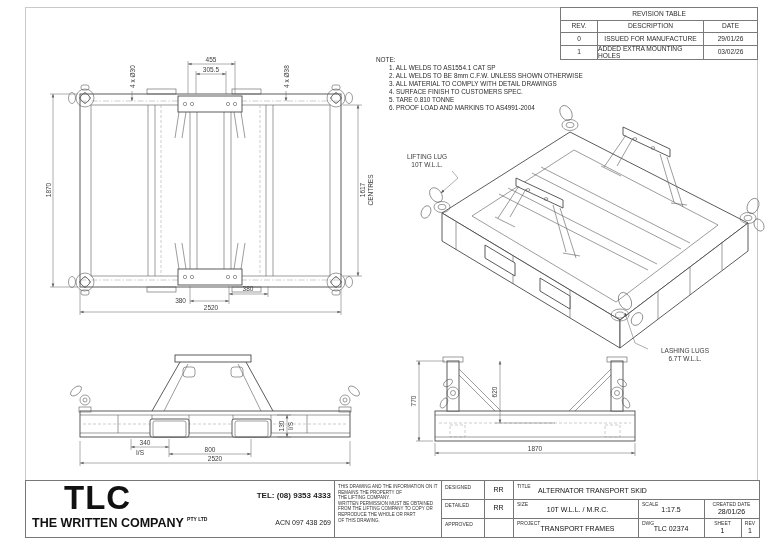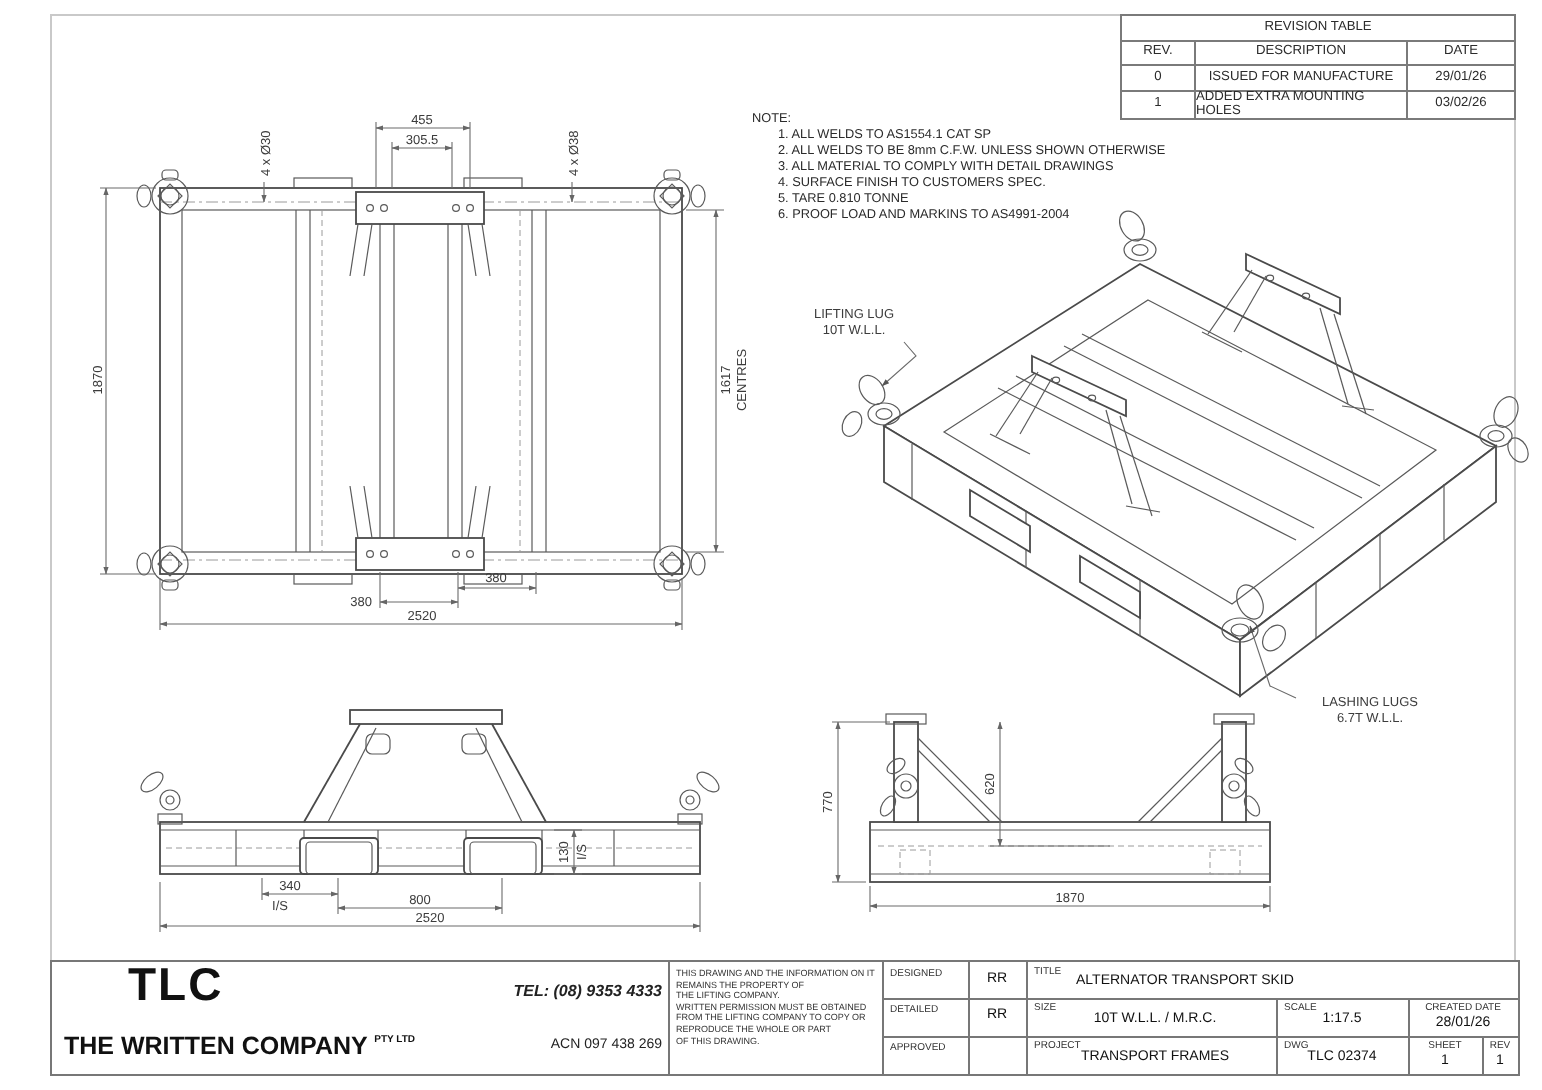--- a/index.html
+++ b/index.html
@@ -33,21 +33,21 @@
   .fillw{fill:#ffffff;}
   .dim{stroke:#6b6b6b;stroke-width:0.55;fill:none;}
   .hid{stroke:#9a9a9a;stroke-width:0.5;fill:none;stroke-dasharray:3 2;}
   .cl{stroke:#9a9a9a;stroke-width:0.5;fill:none;stroke-dasharray:6 2 1.5 2;}
 
   
   .tblock{left:25px;top:480px;width:733px;height:56px;border:1px solid #777;background:#fff;}
   .tb{position:absolute;}
   .vl{position:absolute;width:0;border-left:1px solid #777;}
   .hl{position:absolute;height:0;border-top:1px solid #777;}
-  .logo{font-size:23px;font-weight:900;letter-spacing:1px;color:#111;line-height:1;}
+  .logo{font-size:33px;font-weight:900;letter-spacing:1px;color:#111;line-height:1;}
   .coname{font-size:12.5px;font-weight:bold;color:#111;white-space:nowrap;}
   .cosuffix{font-size:5px;font-weight:bold;vertical-align:6px;}
   .tel{font-size:8px;font-weight:bold;white-space:nowrap;}
   .acn{font-size:7px;white-space:nowrap;}
   .disc{font-size:4.5px;line-height:5.6px;color:#333;white-space:pre-line;}
   .lbl{font-size:5px;color:#333;}
   .val{font-size:7px;color:#111;}
   .ctr{text-align:center;}
 </style>
 </head>
@@ -413,21 +413,21 @@
     <div class="hl" style="left:415px;top:37px;width:318px;"></div>
     <div class="vl" style="left:612px;top:18px;height:38px;"></div>
     <div class="vl" style="left:678px;top:18px;height:38px;"></div>
     <div class="vl" style="left:715px;top:37px;height:19px;"></div>
 
     <div class="tb logo" style="left:38px;top:0px;">TLC</div>
     <div class="tb coname" style="left:6px;top:35px;">
       <span>THE WRITTEN COMPANY</span>
       <span class="cosuffix">PTY LTD</span>
     </div>
-    <div class="tb tel" style="left:205px;top:10px;width:100px;text-align:right;font-style:italic;">TEL: (08) 9353 4333</div>
+    <div class="tb tel" style="left:205px;top:10px;width:100px;text-align:right;">TEL: (08) 9353 4333</div>
     <div class="tb acn" style="left:205px;top:38px;width:100px;text-align:right;">ACN 097 438 269</div>
     <div class="tb disc" style="left:312px;top:3px;width:100px;">THIS DRAWING AND THE INFORMATION ON IT
 REMAINS THE PROPERTY OF
 THE LIFTING COMPANY.
 WRITTEN PERMISSION MUST BE OBTAINED
 FROM THE LIFTING COMPANY TO COPY OR
 REPRODUCE THE WHOLE OR PART
 OF THIS DRAWING.</div>
 
     <div class="tb lbl" style="left:419px;top:3px;">DESIGNED</div>

